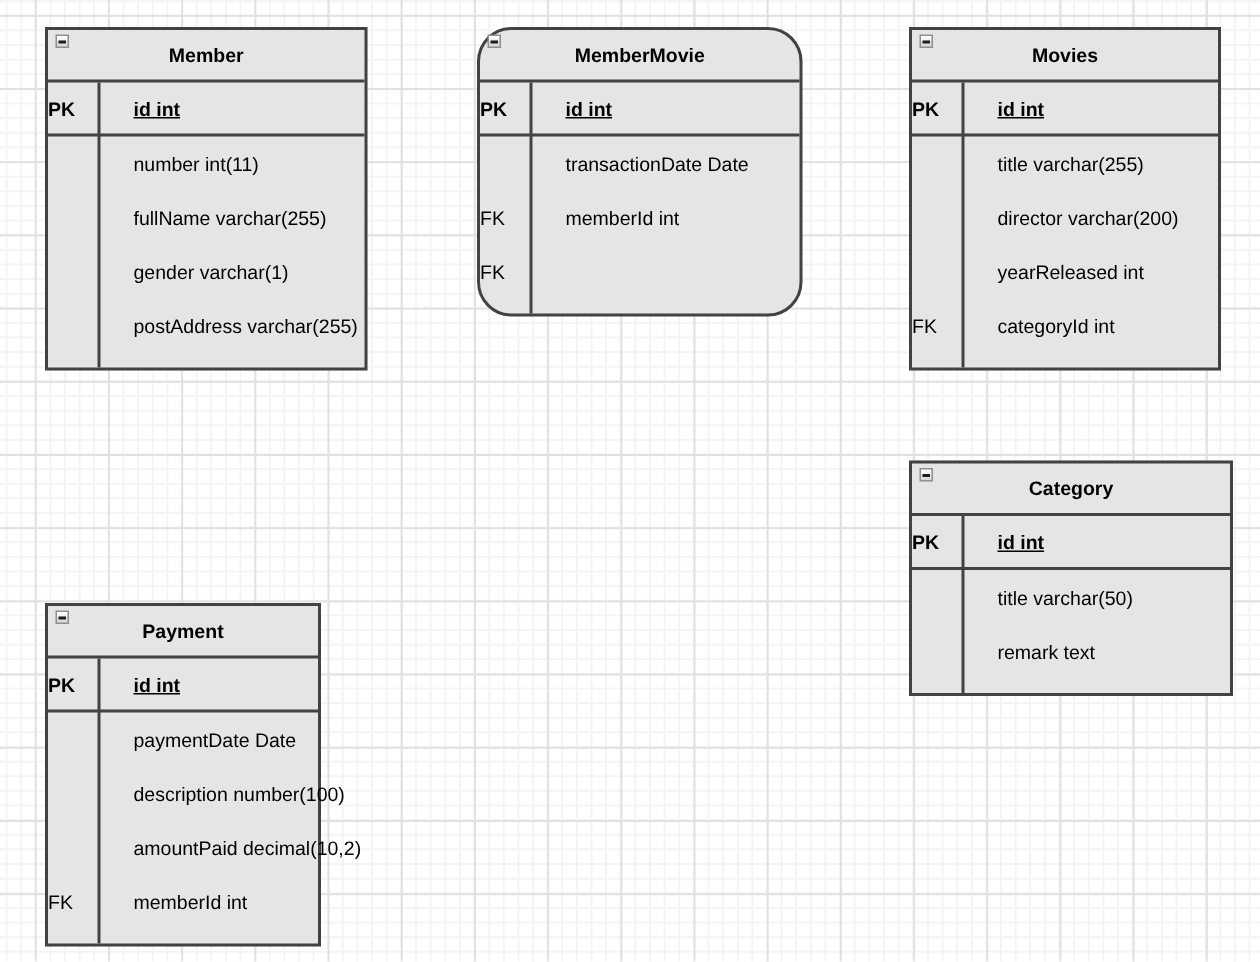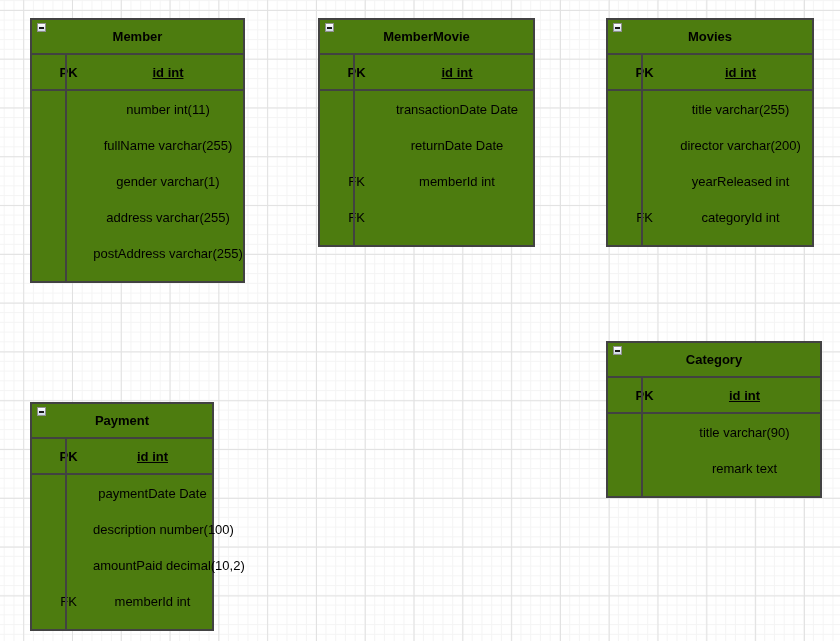--- a/index.html
+++ b/index.html
@@ -13,21 +13,21 @@
       linear-gradient(90deg, #e1e1e1 1px, transparent 1px),
       linear-gradient(#f4f4f4 1px, transparent 1px),
       linear-gradient(90deg, #f4f4f4 1px, transparent 1px);
     background-size: 48.8px 48.8px, 48.8px 48.8px, 9.76px 9.76px, 9.76px 9.76px;
     background-position: 0px 9.9px, 23.2px 0px, 0px 0.1px, 3.7px 0px;
   }
   .canvas { position: relative; width: 840px; height: 641px; }
 
   .er-table {
     position: absolute;
-    background: #4d7c0f;
+    background: #e5e5e5;
     border: 2px solid #424242;
     box-sizing: border-box;
     font-size: 13px;
   }
   .er-header {
     position: relative;
     height: 35px;
     box-sizing: border-box;
     border-bottom: 2px solid #424242;
     display: flex;
@@ -51,24 +51,23 @@
   .er-row {
     display: flex;
     height: 36px;
     box-sizing: border-box;
     align-items: center;
   }
   .er-pk-row { border-bottom: 2px solid #424242; font-weight: bold; }
   .er-key {
     width: 33px;
     flex: 0 0 33px;
-    text-align: center;
-    padding-left: 20px;
-  }
-  .er-field { flex: 1; padding-left: 8px; white-space: nowrap; text-align: center; }
+    text-align: left;
+  }
+  .er-field { flex: 1; padding-left: 24px; white-space: nowrap; }
   .er-pk-field { text-decoration: underline; }
   .er-body { padding-bottom: 10px; }
   .er-vline {
     position: absolute;
     left: 33px; top: 35px; bottom: 0;
     width: 2px;
     background: #424242;
   }
 </style>
 </head>
@@ -97,54 +96,46 @@
       <span class="er-key"></span>
       <span class="er-field">fullName varchar(255)</span>
     </div>
 
     <div class="er-row">
       <span class="er-key"></span>
       <span class="er-field">gender varchar(1)</span>
     </div>
 
 
-    <div class="er-row">
-      <span class="er-key"></span>
-      <span class="er-field">address varchar(255)</span>
-    </div>
 
     <div class="er-row">
       <span class="er-key"></span>
       <span class="er-field">postAddress varchar(255)</span>
     </div>
   </div>
       <div class="er-vline"></div>
     </div>
 
-    <div class="er-table" style="left: 318px; top: 18px; width: 217px;">
+    <div class="er-table" style="left: 318px; top: 18px; width: 217px; border-radius: 23px;">
       <div class="er-header">
         <span class="collapse-btn">
           <span class="minus"></span>
         </span>
         <span class="er-title">MemberMovie</span>
       </div>
       <div class="er-row er-pk-row">
         <span class="er-key">PK</span>
         <span class="er-field er-pk-field">id int</span>
       </div>
       <div class="er-body">
     <div class="er-row">
       <span class="er-key"></span>
       <span class="er-field">transactionDate Date</span>
     </div>
 
-    <div class="er-row">
-      <span class="er-key"></span>
-      <span class="er-field">returnDate Date</span>
-    </div>
 
     <div class="er-row">
       <span class="er-key">FK</span>
       <span class="er-field">memberId int</span>
     </div>
 
     <div class="er-row">
       <span class="er-key">FK</span>
     </div>
   </div>
@@ -179,35 +170,35 @@
     </div>
 
     <div class="er-row">
       <span class="er-key">FK</span>
       <span class="er-field">categoryId int</span>
     </div>
   </div>
       <div class="er-vline"></div>
     </div>
 
-    <div class="er-table" style="left: 606px; top: 307px; width: 216px; margin-top: 34px;">
+    <div class="er-table" style="left: 606px; top: 307px; width: 216px;">
       <div class="er-header">
         <span class="collapse-btn">
           <span class="minus"></span>
         </span>
         <span class="er-title">Category</span>
       </div>
       <div class="er-row er-pk-row">
         <span class="er-key">PK</span>
         <span class="er-field er-pk-field">id int</span>
       </div>
       <div class="er-body">
     <div class="er-row">
       <span class="er-key"></span>
-      <span class="er-field">title varchar(90)</span>
+      <span class="er-field">title varchar(50)</span>
     </div>
 
     <div class="er-row">
       <span class="er-key"></span>
       <span class="er-field">remark text</span>
     </div>
   </div>
       <div class="er-vline"></div>
     </div>
 

